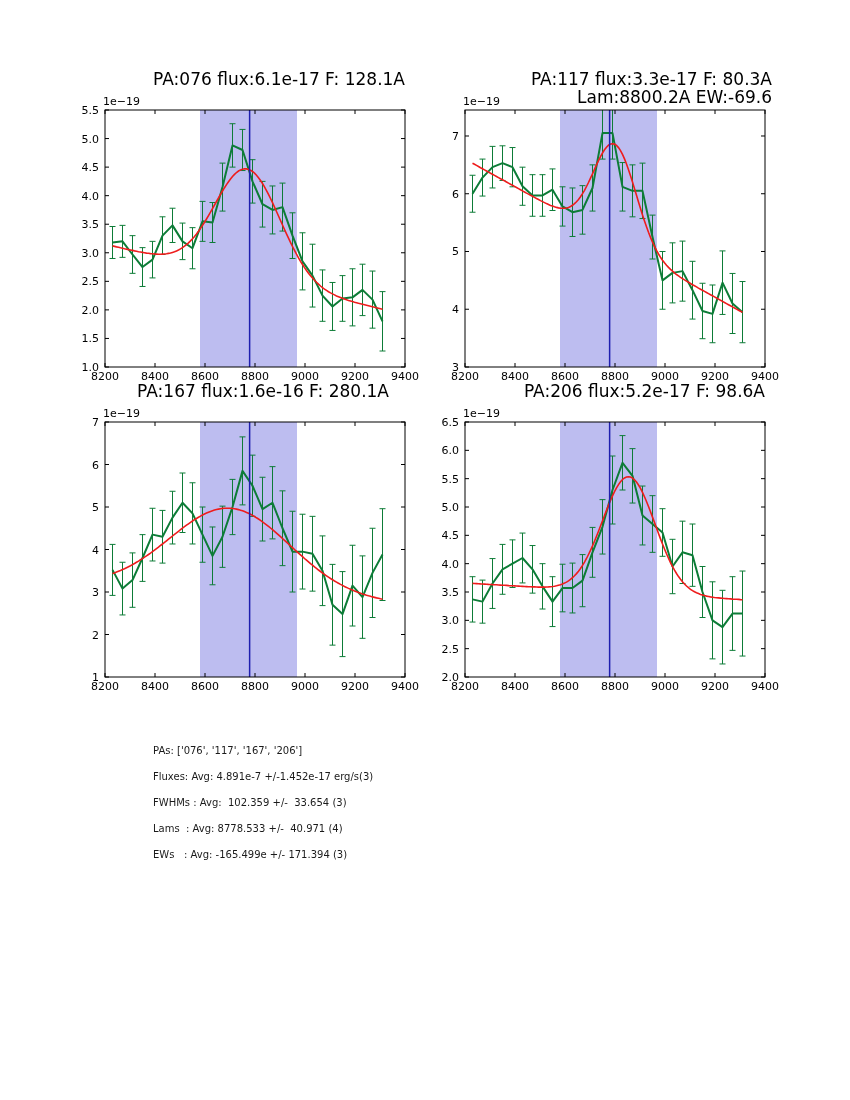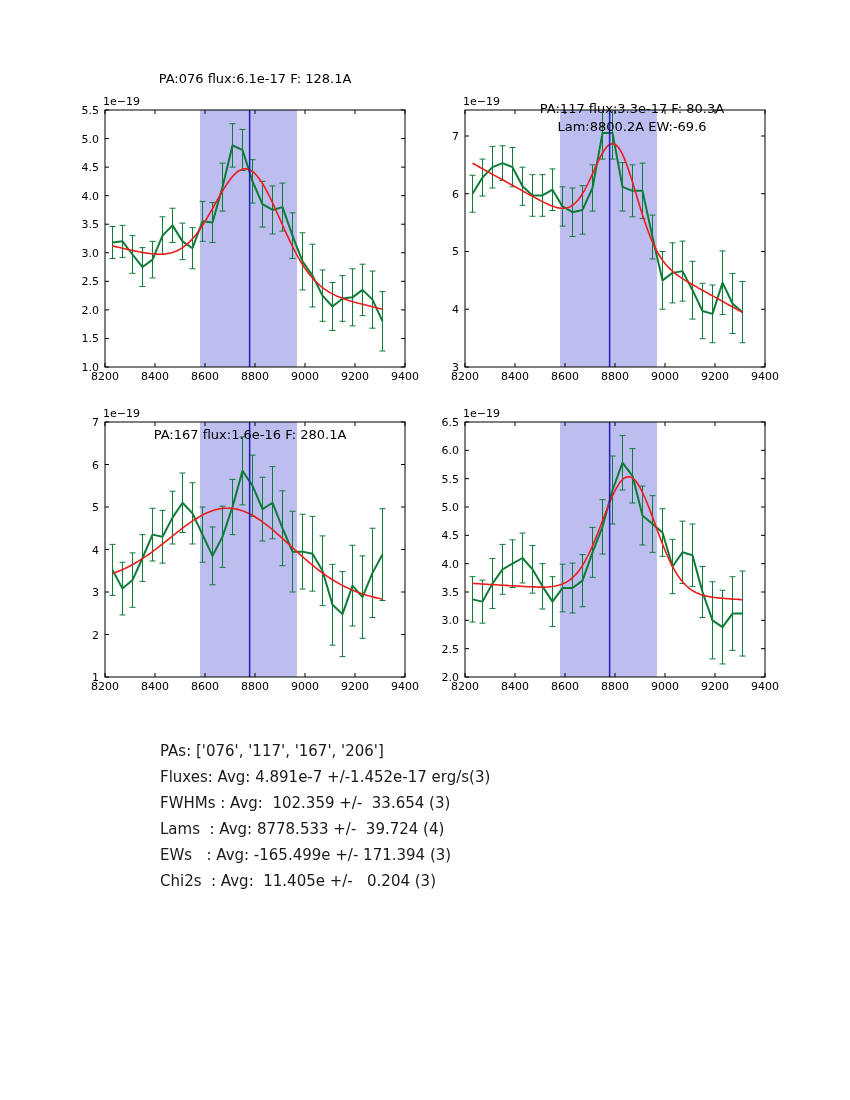--- a/index.html
+++ b/index.html
@@ -1,22 +1,22 @@
 <!DOCTYPE html>
 <html><head>
 <meta charset="utf-8">
 <style>
   html,body{margin:0;padding:0;background:#ffffff;}
   .figure{position:relative;width:850px;height:1100px;background:#ffffff;overflow:hidden;
           font-family:"DejaVu Sans",sans-serif;color:#000;}
   #charts{position:absolute;left:0;top:0;}
   #charts text{font-family:"DejaVu Sans",sans-serif;fill:#000000;}
-  .ptitle{position:absolute;width:300px;text-align:center;font-size:13px;line-height:18px;
+  .ptitle{position:absolute;width:300px;text-align:right;font-size:17px;line-height:18px;
           color:#000;white-space:nowrap;}
-  .summary{position:absolute;left:160px;top:744px;font-size:15px;color:#1a1a1a;}
+  .summary{position:absolute;left:153px;top:744px;font-size:10px;color:#1a1a1a;}
   .summary .sline{height:26px;line-height:14px;white-space:pre;}
 </style>
 </head>
 <body>
 
 <div class="figure">
   <svg id="charts" width="850" height="710">
       <defs>
         <clipPath id="clip0">
           <rect x="105" y="110" width="300" height="257"></rect>
@@ -617,31 +617,31 @@
           <text x="459" y="454.3333333333333" text-anchor="end" font-size="11">6.0</text>
           <text x="459" y="426" text-anchor="end" font-size="11">6.5</text>
         </g>
         <text x="463" y="417" text-anchor="start" font-size="11">1e−19</text>
       </g>
     </svg>
 
   <div class="ptitle" style="left:105px;top:70px;">
     <div>PA:076 flux:6.1e-17 F: 128.1A</div>
   </div>
-  <div class="ptitle" style="left:482px;top:70px;margin-top:30px;">
+  <div class="ptitle" style="left:472px;top:70px;">
     <div>PA:117 flux:3.3e-17 F: 80.3A</div>
     <div>Lam:8800.2A EW:-69.6</div>
   </div>
-  <div class="ptitle" style="left:100px;top:382px;margin-top:44px;">
+  <div class="ptitle" style="left:89px;top:382px;">
     <div>PA:167 flux:1.6e-16 F: 280.1A</div>
   </div>
   <div class="ptitle" style="left:465px;top:382px;">
+    <div>PA:206 flux:5.2e-17 F: 98.6A</div>
   </div>
 
   <div class="summary">
     <div class="sline">PAs: ['076', '117', '167', '206']</div>
     <div class="sline">Fluxes: Avg: 4.891e-7 +/-1.452e-17 erg/s(3)</div>
     <div class="sline">FWHMs : Avg:  102.359 +/-  33.654 (3)</div>
-    <div class="sline">Lams  : Avg: 8778.533 +/-  39.724 (4)</div>
+    <div class="sline">Lams  : Avg: 8778.533 +/-  40.971 (4)</div>
     <div class="sline">EWs   : Avg: -165.499e +/- 171.394 (3)</div>
-    <div class="sline">Chi2s  : Avg:  11.405e +/-   0.204 (3)</div>
   </div>
 </div>
 
 </body></html>

